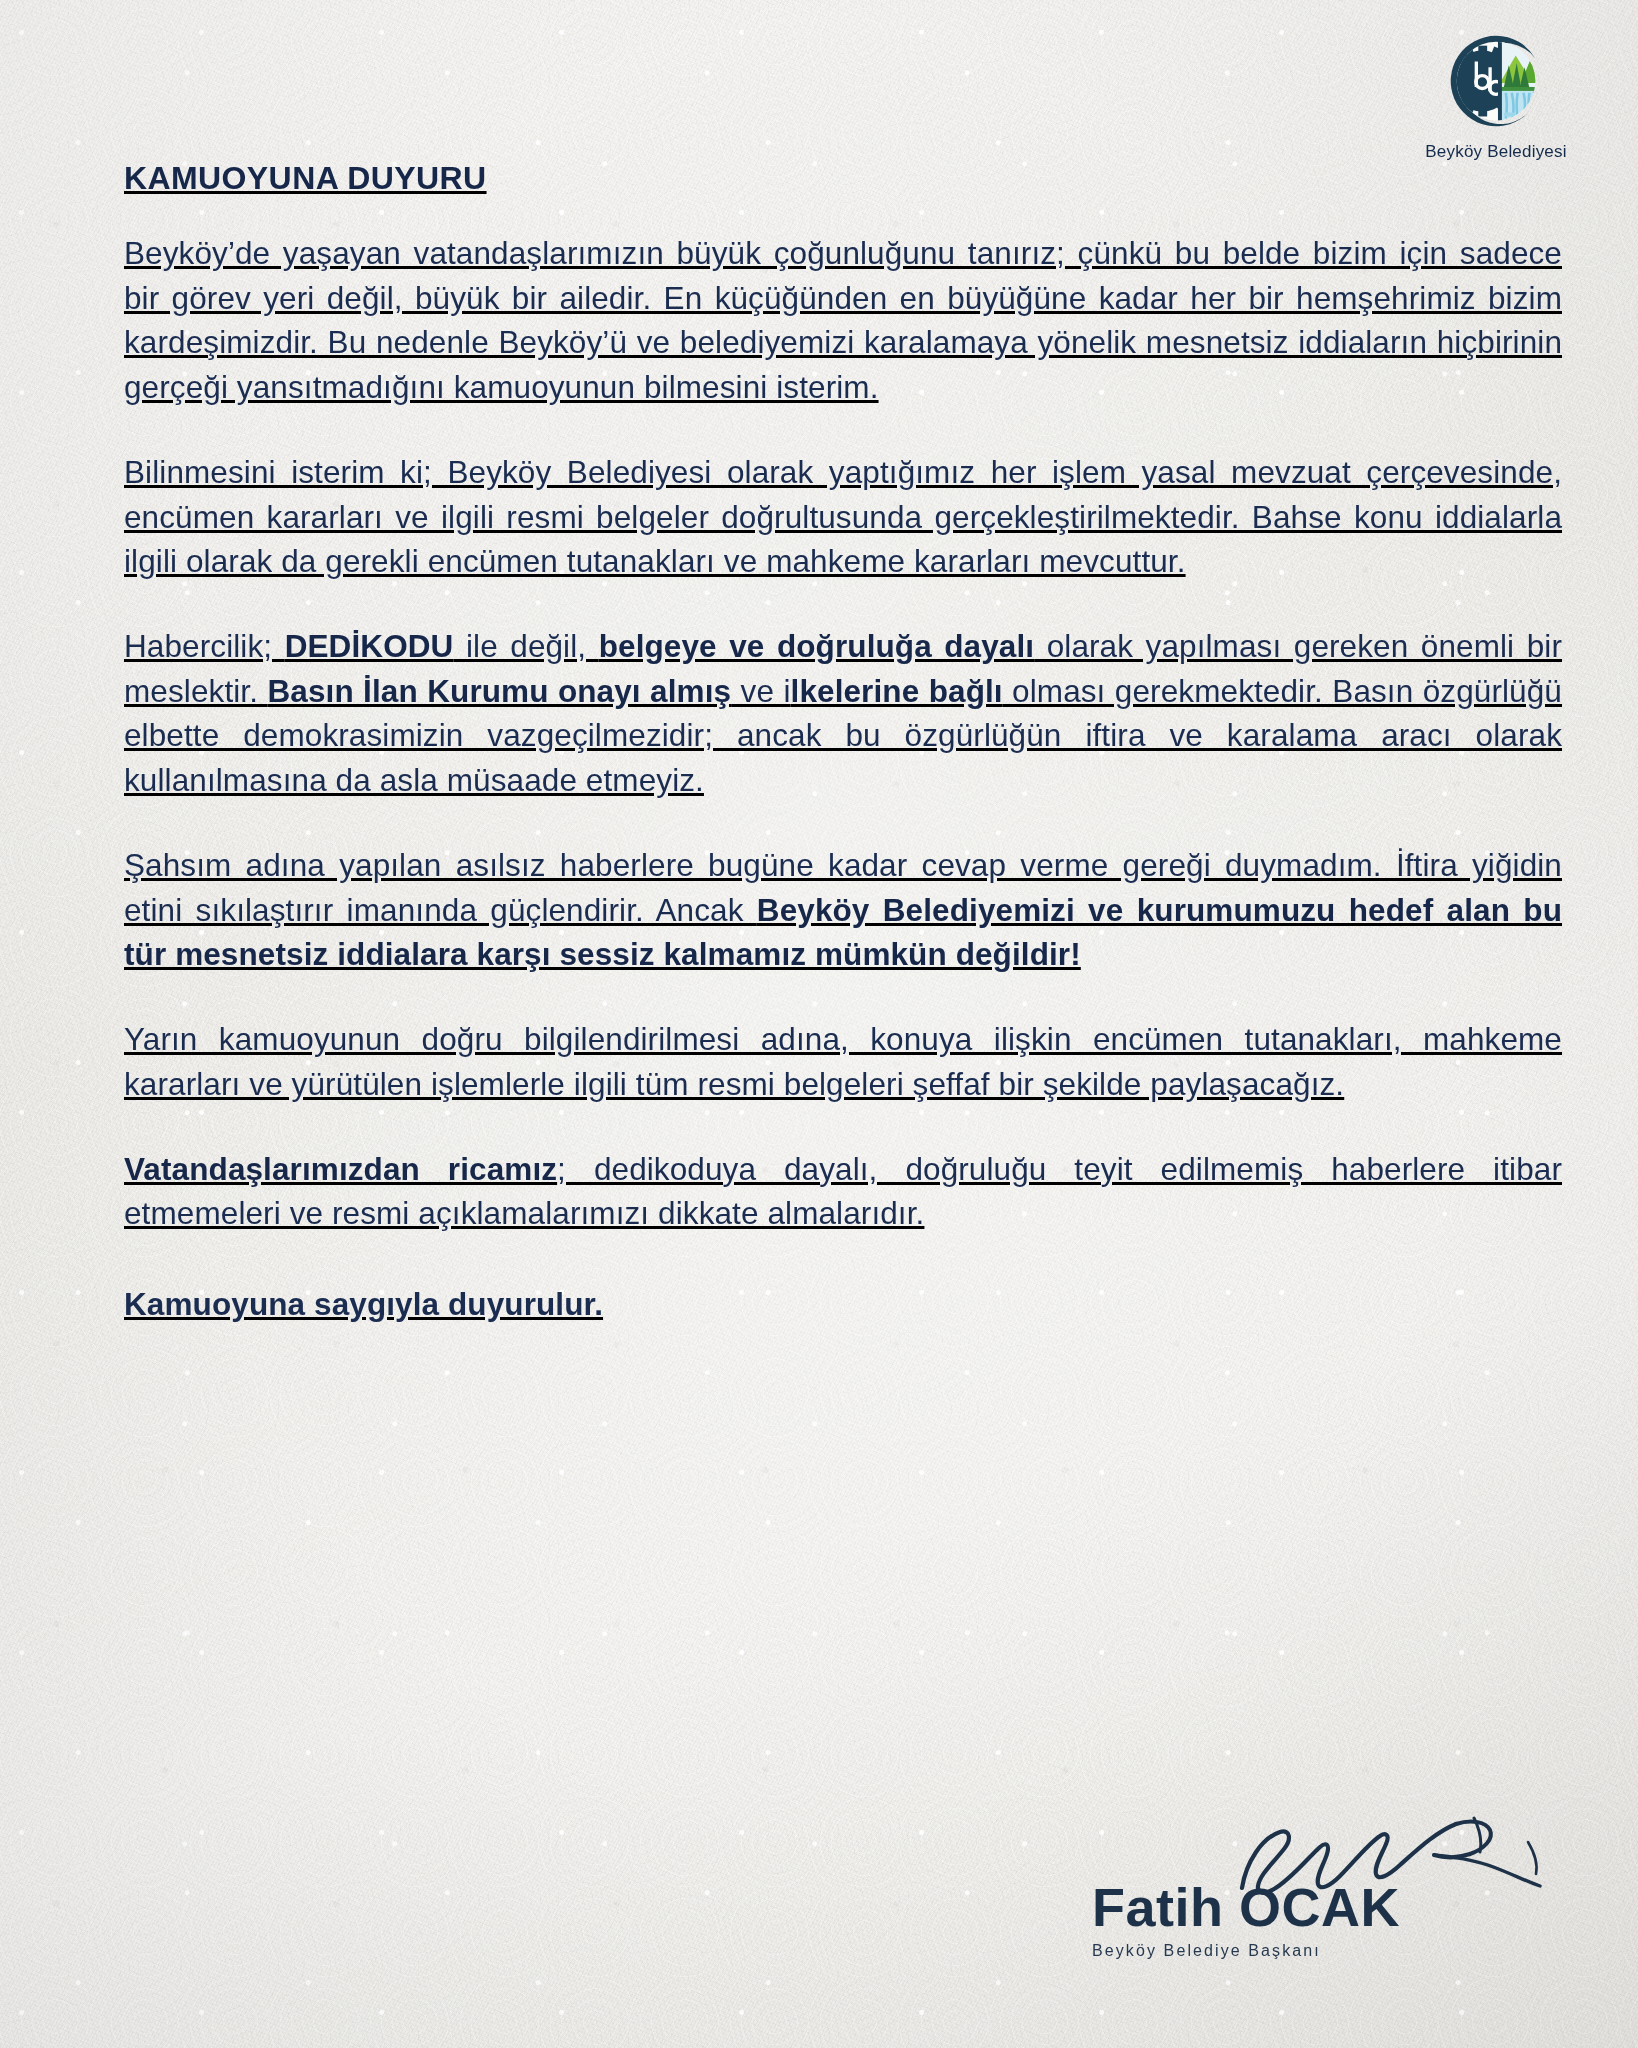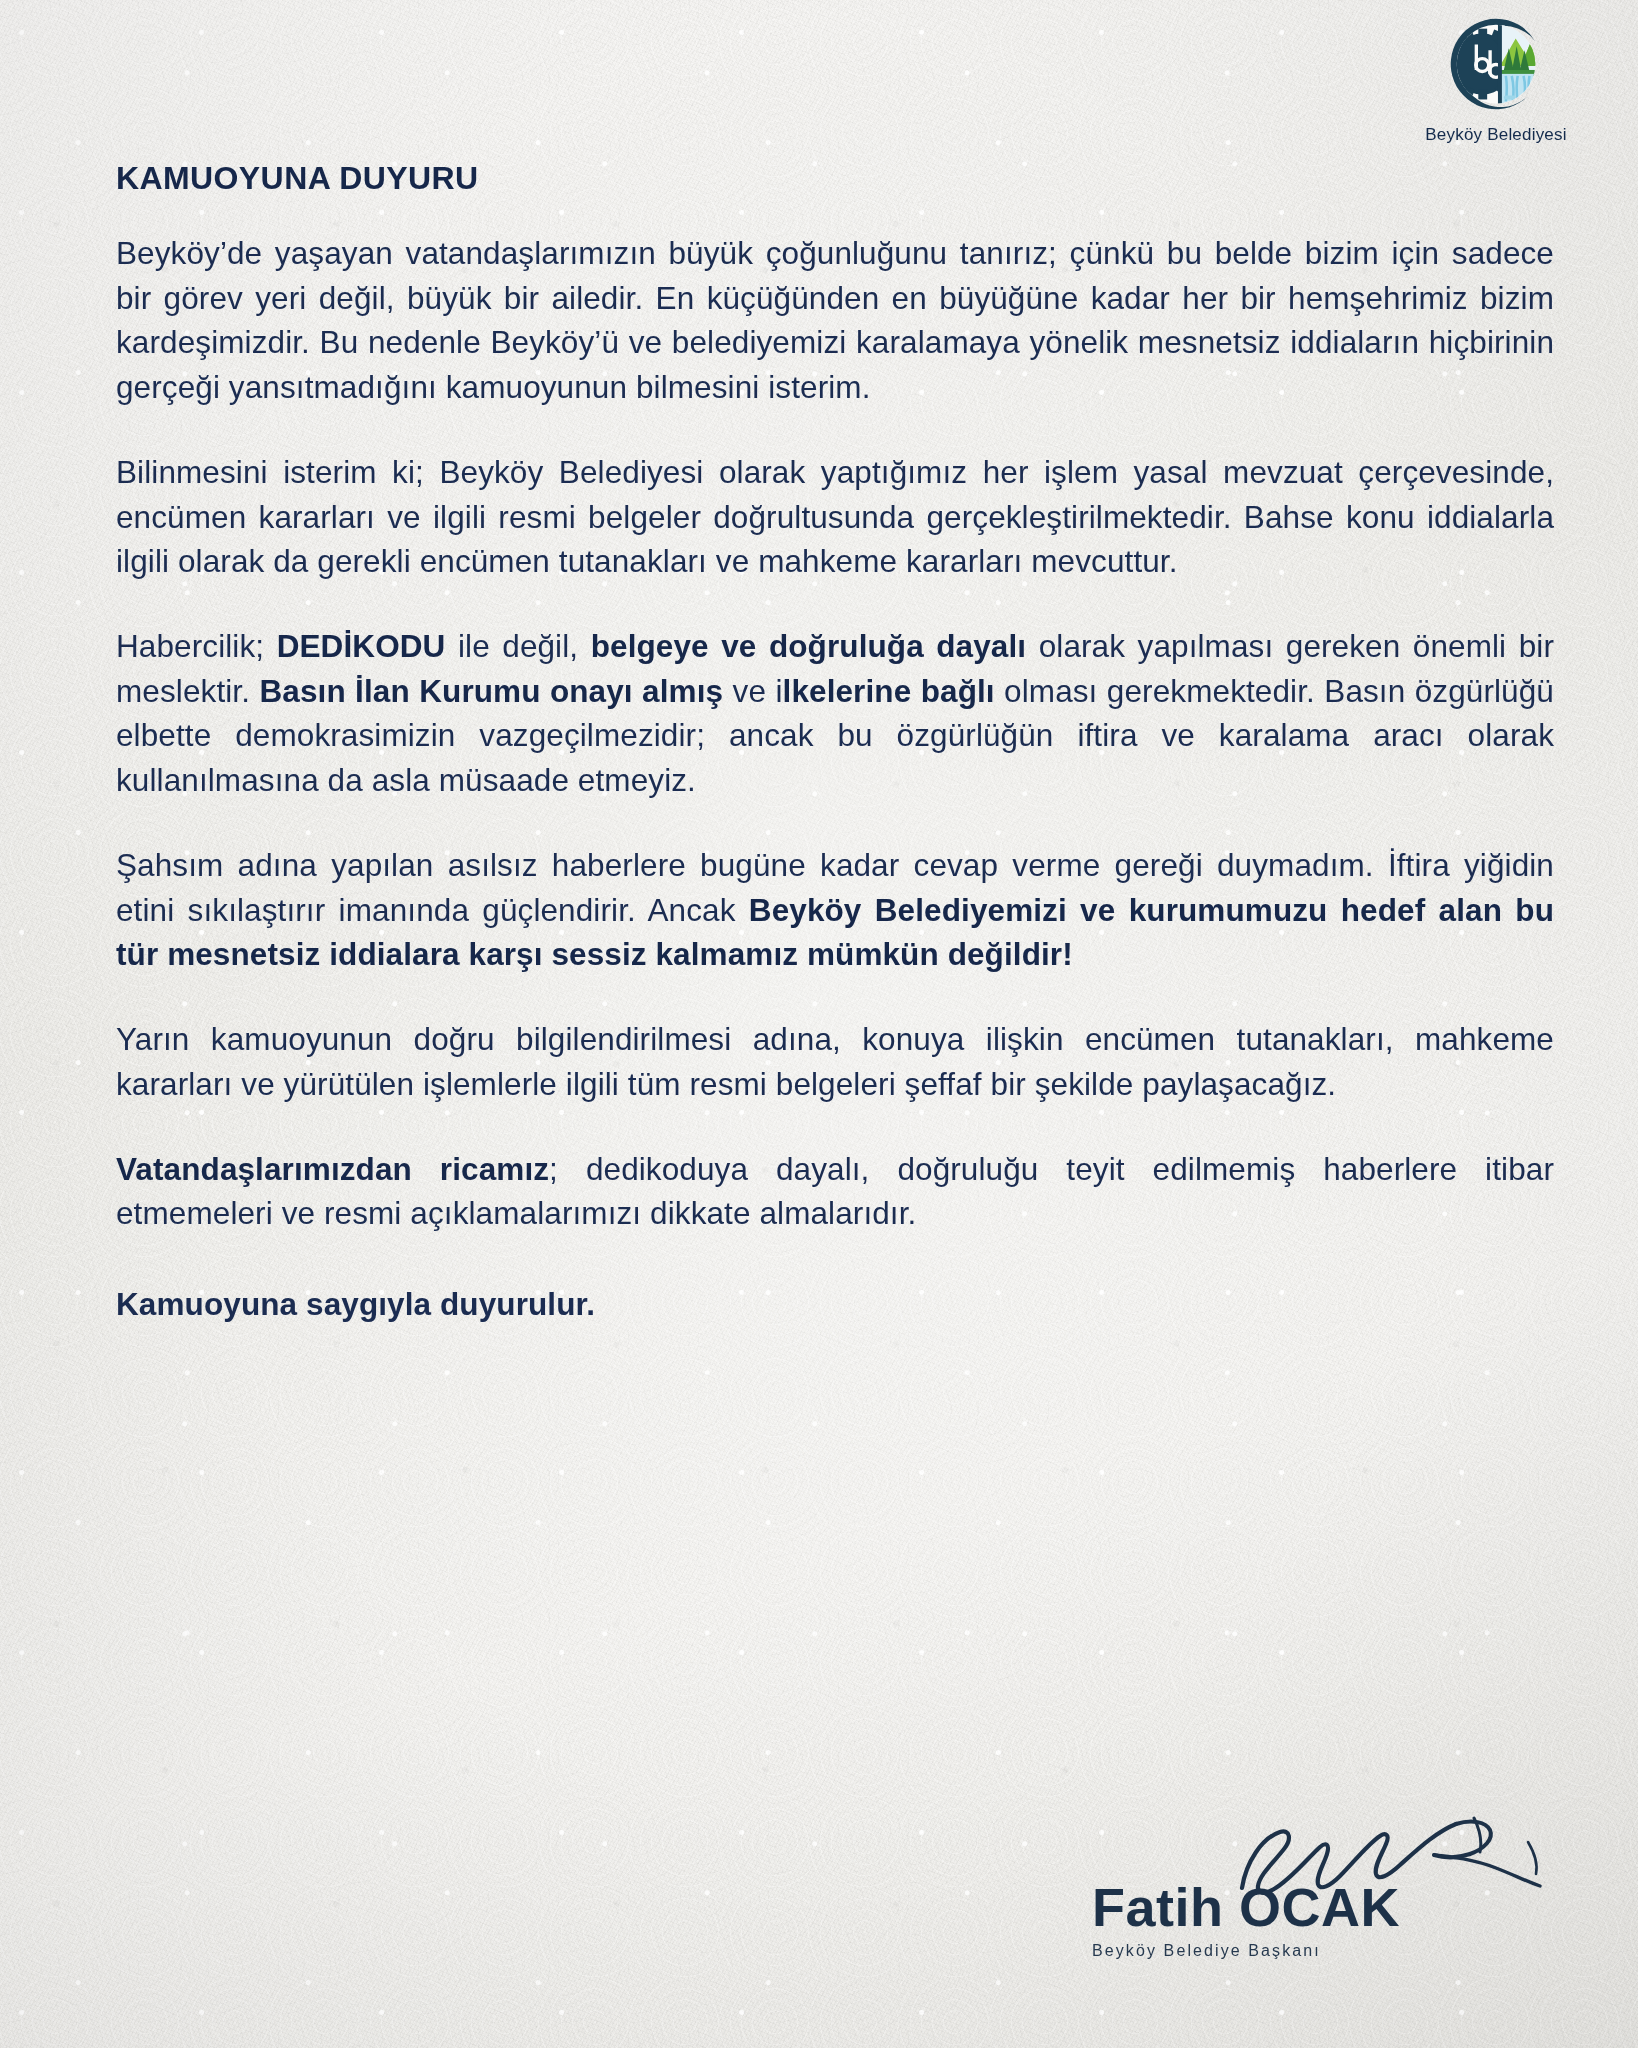--- a/index.html
+++ b/index.html
@@ -47,42 +47,43 @@
     background-size: 70px 70px, 90px 90px, 110px 110px;
   }
   .vignette {
     position: absolute; inset: 0; pointer-events: none;
     background: radial-gradient(ellipse at 50% 45%, rgba(255,255,255,0.35) 0%, rgba(255,255,255,0) 55%, rgba(0,0,0,0.045) 100%);
   }
 
   
   .logo-wrap {
     position: absolute;
-    top: 9px;
+    top: 26px;
     right: 52px;
     width: 180px;
     text-align: center;
     z-index: 4;
   }
   .logo-mark { width: 140px; height: 118px; margin: 0 auto; display: block; }
   .logo-caption {
     font-size: 17px;
     color: #142b4c;
     letter-spacing: .2px;
     margin-top: -2px;
     font-family: "Liberation Sans", sans-serif;
   }
 
   
   .content {
     position: absolute;
-    left: 116px;
+    left: 124px;
     top: 160px;
     width: 1438px;
     z-index: 3;
+    text-decoration: underline;
   }
   .doc-title {
     font-size: 32px;
     font-weight: bold;
     color: #16274a;
     letter-spacing: .4px;
     margin: 0 0 34px 0;
   }
   p.body {
     margin: 0 0 40px 0;

